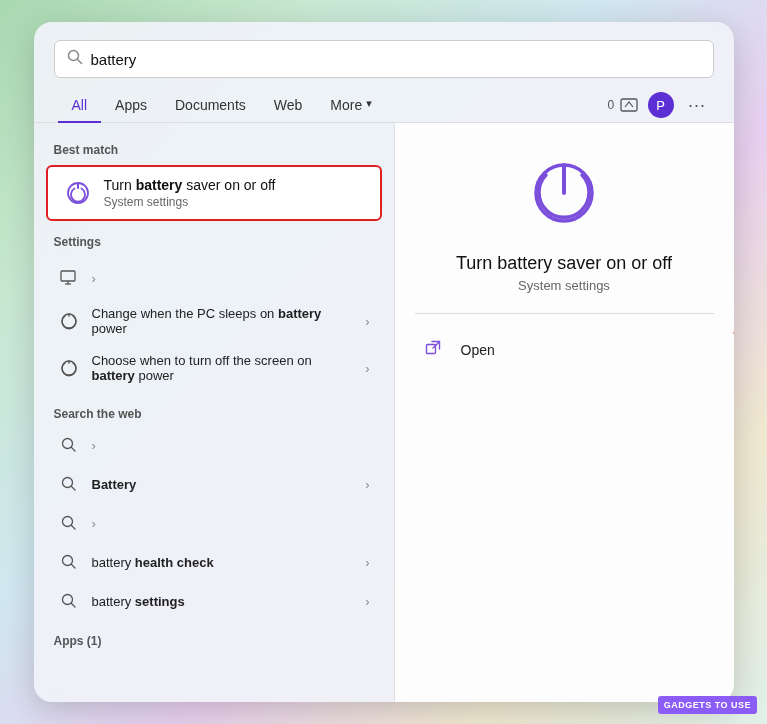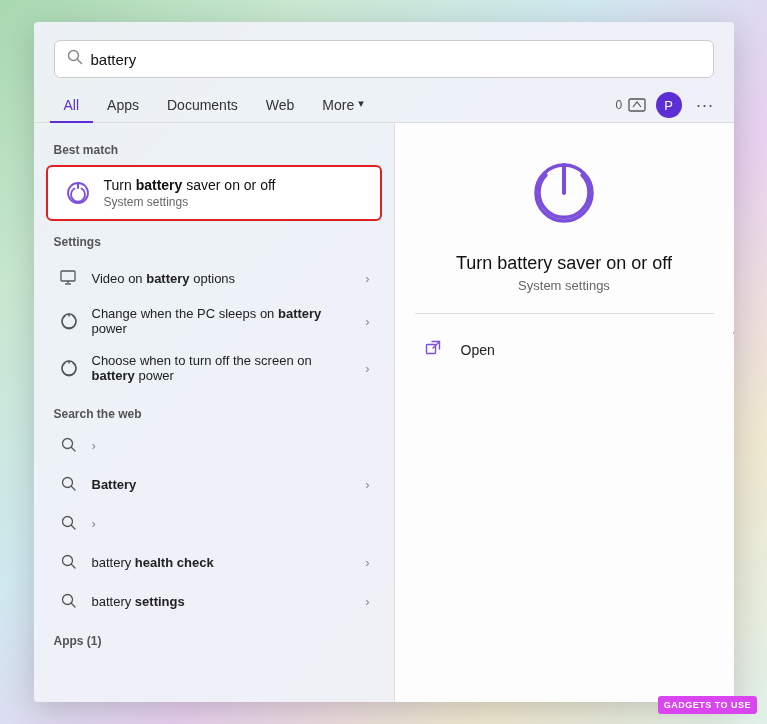--- a/index.html
+++ b/index.html
@@ -14,21 +14,21 @@
     }
 
     .search-panel {
       position: absolute;
       left: 50%;
       top: 50%;
       transform: translate(-50%, -50%);
       width: 700px;
       height: 680px;
       background: rgba(240, 242, 248, 0.92);
-      border-radius: 4px;
+      border-radius: 18px;
       box-shadow: 0 8px 32px rgba(0,0,0,0.18);
       overflow: hidden;
       backdrop-filter: blur(20px);
     }
 
     
     .search-bar-area {
       padding: 18px 20px 10px 20px;
     }
 
@@ -53,21 +53,21 @@
       font-size: 15px;
       width: 100%;
       background: transparent;
       color: #111;
     }
 
     
     .tabs-row {
       display: flex;
       align-items: center;
-      padding: 0 16px;
+      padding: 0 24px;
       border-bottom: 1px solid #ddd;
       gap: 0;
       position: relative;
     }
 
     .tab-item {
       padding: 8px 14px;
       font-size: 14px;
       color: #333;
       cursor: pointer;
@@ -286,21 +286,21 @@
       top: 200px;
       pointer-events: none;
       z-index: 10;
     }
 
     
     .watermark {
       position: absolute;
       bottom: 10px;
       right: 10px;
-      background: #d946ef;
+      background: #8b5cf6;
       color: white;
       font-size: 9px;
       font-weight: 700;
       padding: 4px 6px;
       border-radius: 3px;
       letter-spacing: 0.5px;
     }
   </style>
 </head>
 <body>
@@ -370,21 +370,20 @@
       <div class="settings-items">
 
         <div class="list-item">
           <div class="list-icon">
             <svg width="18" height="16" viewBox="0 0 18 16" fill="none">
               <rect x="1" y="1" width="14" height="10" rx="1" stroke="#555" stroke-width="1.3"></rect>
               <line x1="8" y1="11" x2="8" y2="14" stroke="#555" stroke-width="1.3"></line>
               <line x1="5" y1="14" x2="11" y2="14" stroke="#555" stroke-width="1.3"></line>
             </svg>
           </div>
-          <div class="list-text">Video on <strong>battery</strong> options</div>
           <span class="list-chevron">›</span>
         </div>
 
         <div class="list-item">
           <div class="list-icon">
             <svg width="18" height="18" viewBox="0 0 18 18" fill="none">
               <circle cx="9" cy="9" r="7" stroke="#555" stroke-width="1.3"></circle>
               <line x1="9" y1="2" x2="9" y2="4" stroke="#555" stroke-width="1.5" stroke-linecap="round"></line>
               <path d="M5 4 A7 7 0 1 0 13 4" stroke="#555" stroke-width="1.3" fill="none" stroke-linecap="round"></path>
             </svg>

